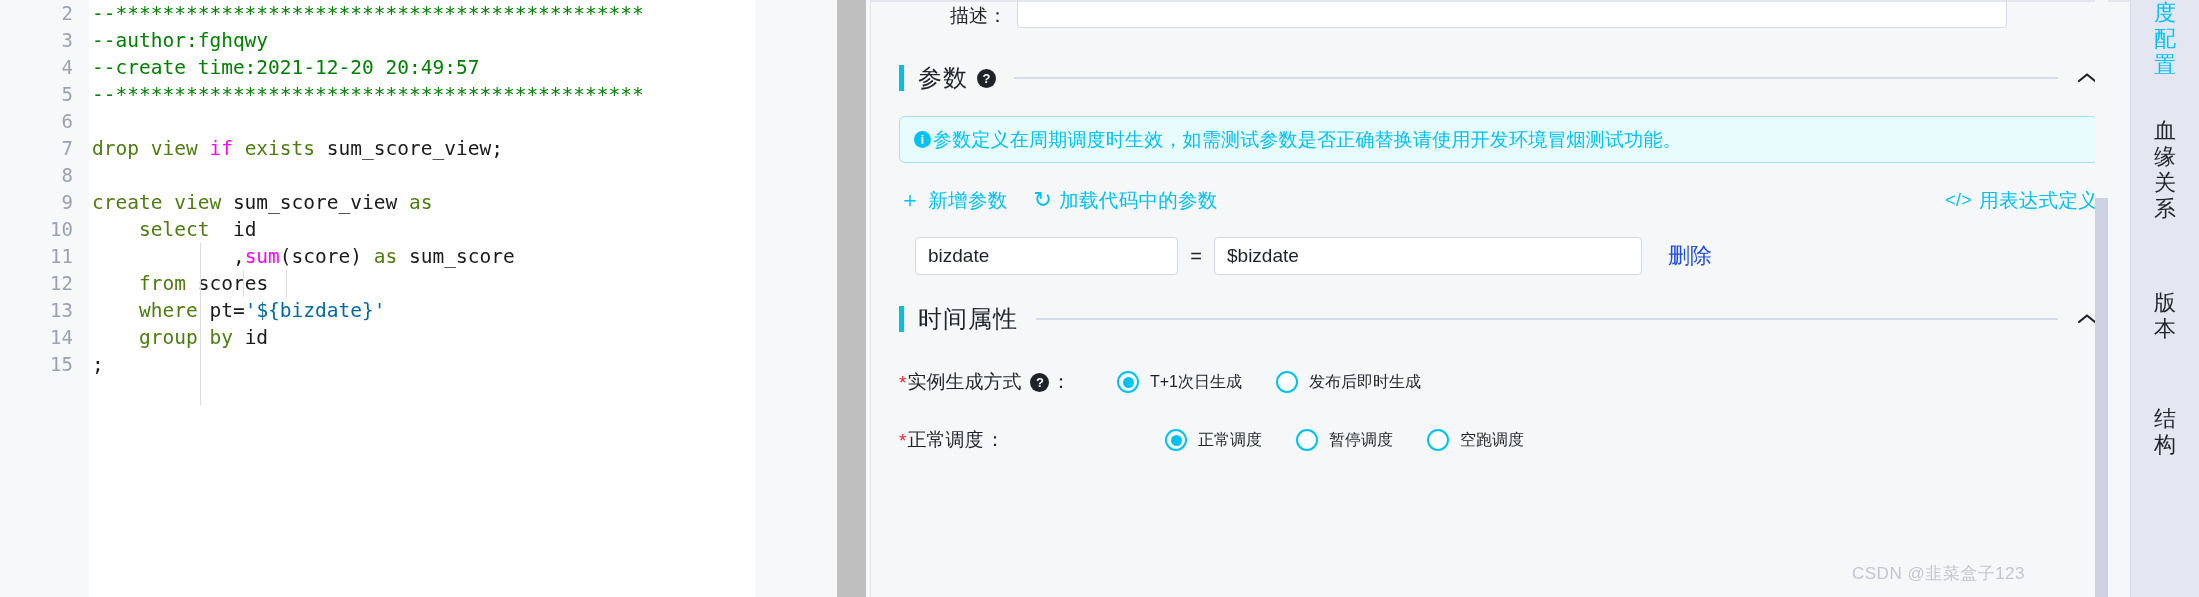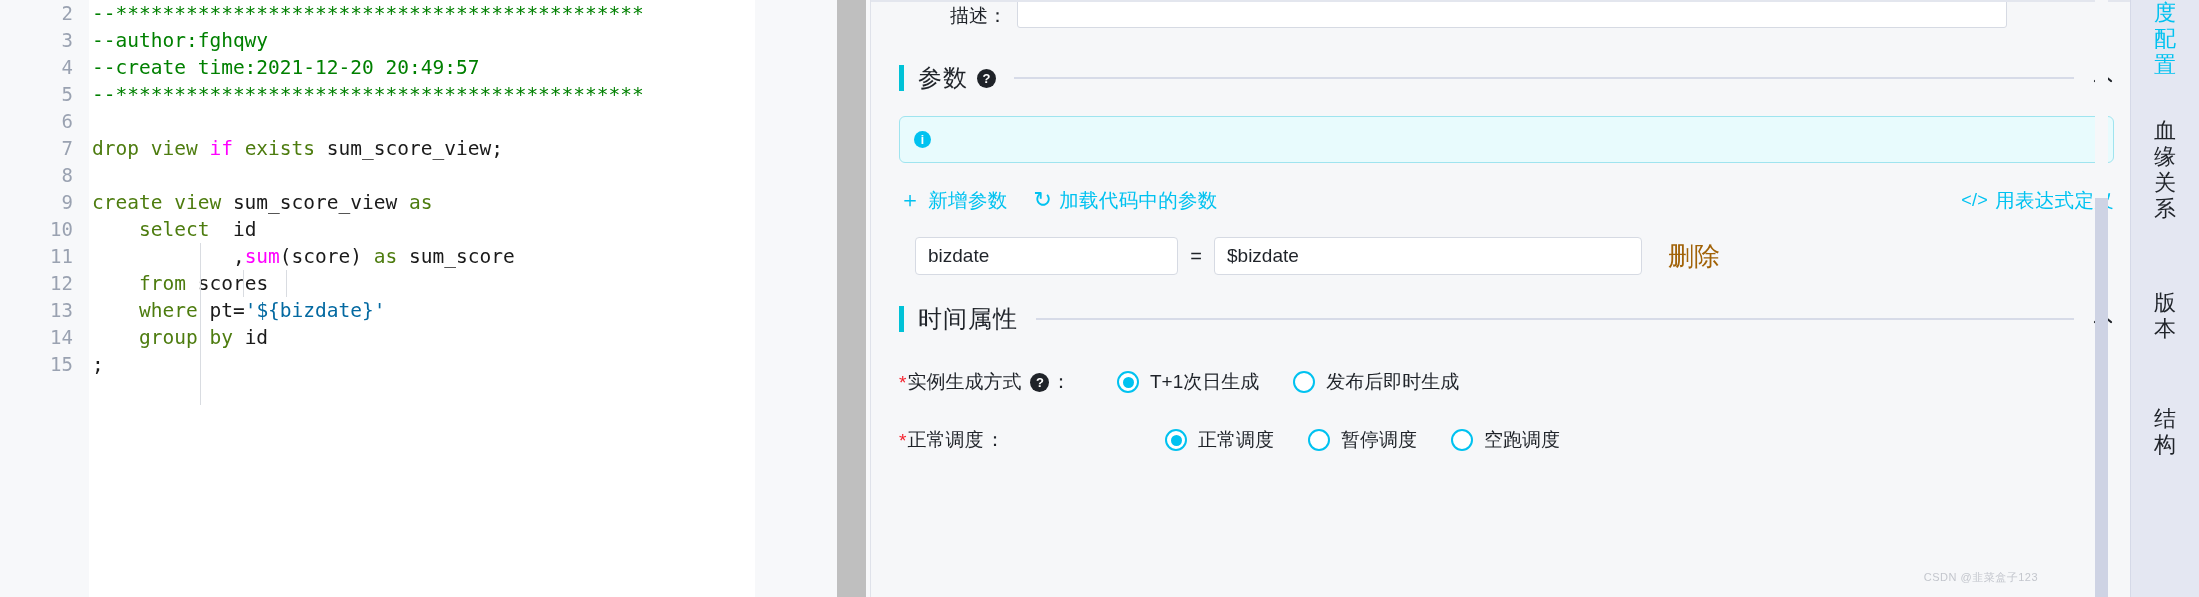--- a/index.html
+++ b/index.html
@@ -104,21 +104,21 @@
     width: 990px; height: 30px;
     background: #ffffff;
     border: 1px solid #d6dae3;
     border-radius: 3px;
     margin-top: -6px;
   }
 
   
   .section {
     margin-left: 28px;
-    margin-right: 16px;
+    margin-right: 32px;
   }
   .sec-head {
     display: flex; align-items: center;
     height: 40px;
     margin-top: 26px;
   }
   .sec-accent {
     width: 5px; height: 26px;
     background: #00c2d7;
     flex-shrink: 0;
@@ -211,22 +211,22 @@
     outline: none;
   }
   .pi-key { width: 263px; }
   .pi-val { width: 428px; }
   .eq-sign {
     width: 36px; text-align: center;
     font-size: 20px; color: #1f2329;
   }
   .del-link {
     margin-left: 26px;
-    color: #a16207;
-    font-size: 26px;
+    color: #1d4ed8;
+    font-size: 22px;
     cursor: pointer;
   }
 
   
   .sec-head2 { margin-top: 24px; }
 
   .field-row {
     display: flex; align-items: center;
     margin-top: 28px;
     height: 30px;
@@ -254,21 +254,21 @@
     border: 2px solid #00c2f0;
     background: #ffffff;
     display: inline-flex; align-items: center; justify-content: center;
     flex-shrink: 0; margin-right: 11px;
   }
   .radio.checked::after {
     content: "";
     width: 11px; height: 11px; border-radius: 50%;
     background: #00c2f0;
   }
-  .radio-label { font-size: 19px; color: #1f2329; }
+  .radio-label { font-size: 16px; color: #1f2329; }
 
   
   .vscroll-track {
     position: absolute;
     right: 22px; top: 0; width: 13px; height: 597px;
     background: #f6f7f9;
   }
   .vscroll-thumb {
     position: absolute;
     right: 22px; top: 198px; width: 13px; height: 420px;
@@ -294,22 +294,22 @@
     letter-spacing: 1px;
     cursor: pointer;
     writing-mode: horizontal-tb;
   }
   .rail-tab span { display: block; }
   .rail-tab.active { color: #00c2f0; }
 
   
   .watermark {
     position: absolute;
-    right: 92px; bottom: 12px;
-    font-size: 11px;
+    right: 105px; bottom: 12px;
+    font-size: 17px;
     color: #c3c6cd;
     letter-spacing: 0.5px;
     white-space: nowrap;
   }
 </style>
 </head>
 <body>
 
 <div id="app">
 
@@ -371,20 +371,21 @@
         <div class="sec-rule"></div>
         <div class="chevron-up">
           <svg width="20" height="12" viewBox="0 0 20 12">
             <path d="M2 9 L10 2.5 L18 9" fill="none" stroke="#1f2329" stroke-width="2.2" stroke-linecap="round" stroke-linejoin="round"></path>
           </svg>
         </div>
       </div>
 
       <div class="info-banner">
         <div class="info-icon">i</div>
+        <div class="info-text">参数定义在周期调度时生效，如需测试参数是否正确替换请使用开发环境冒烟测试功能。</div>
       </div>
 
       <div class="actions-row">
         <div class="link">
           <span class="gl">＋</span>
           <span>新增参数</span>
         </div>
         <div class="link">
           <span class="gl">↻</span>
           <span>加载代码中的参数</span>

